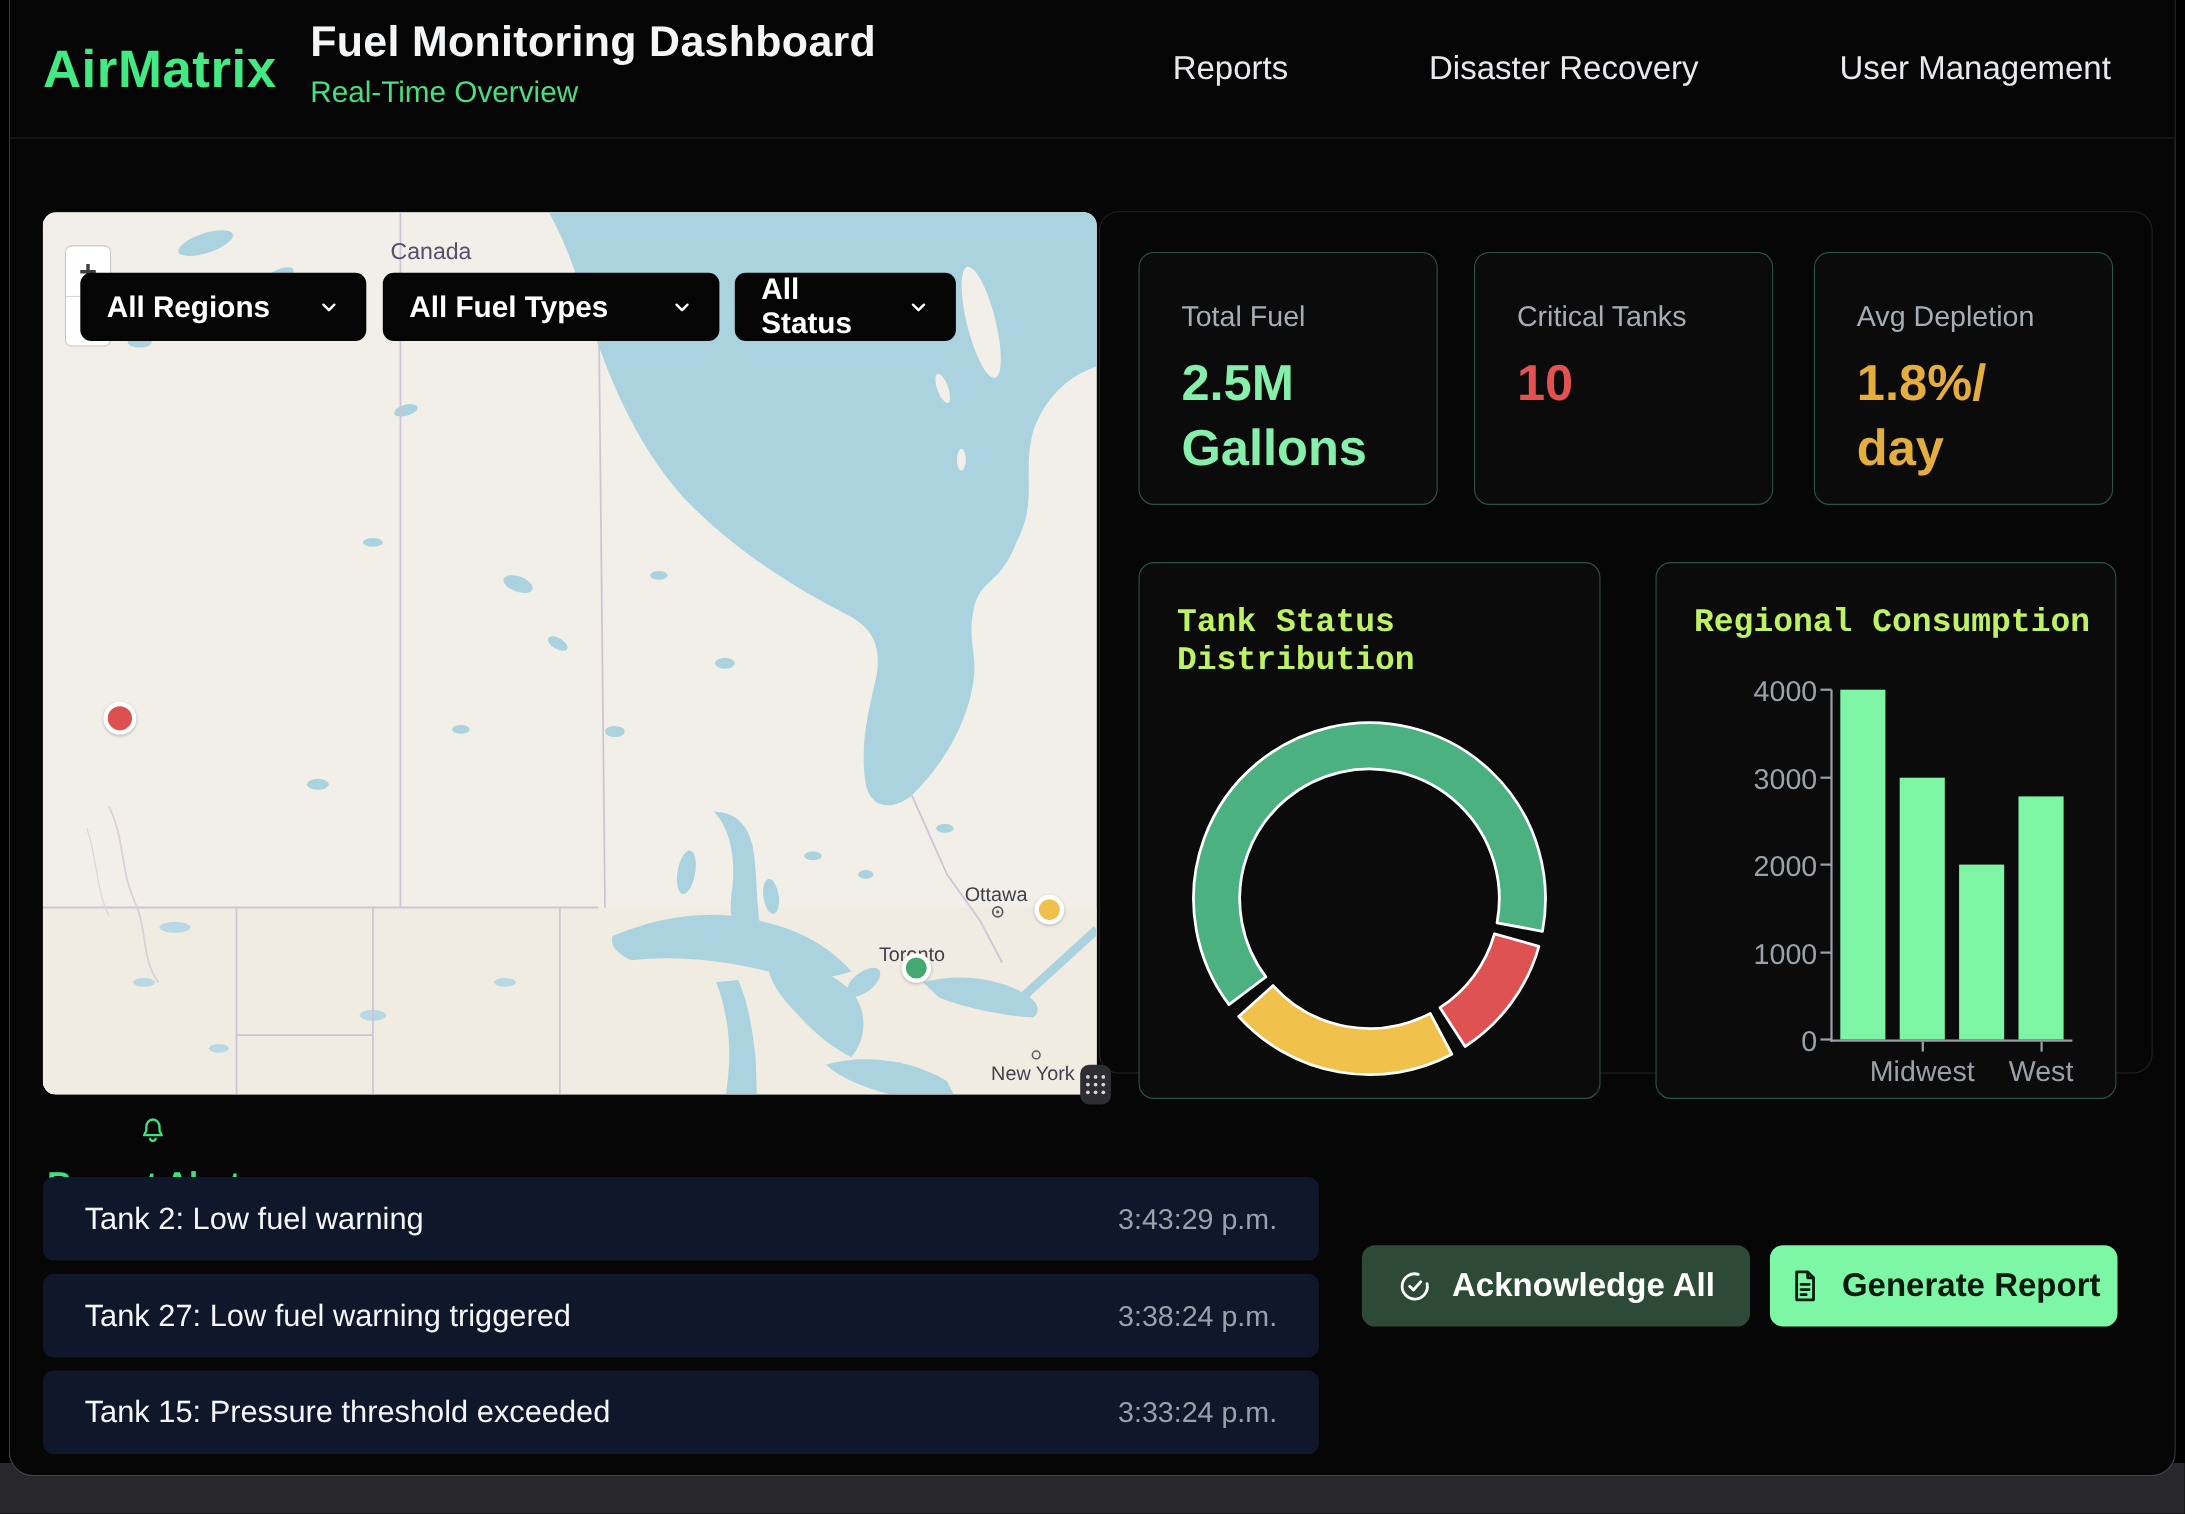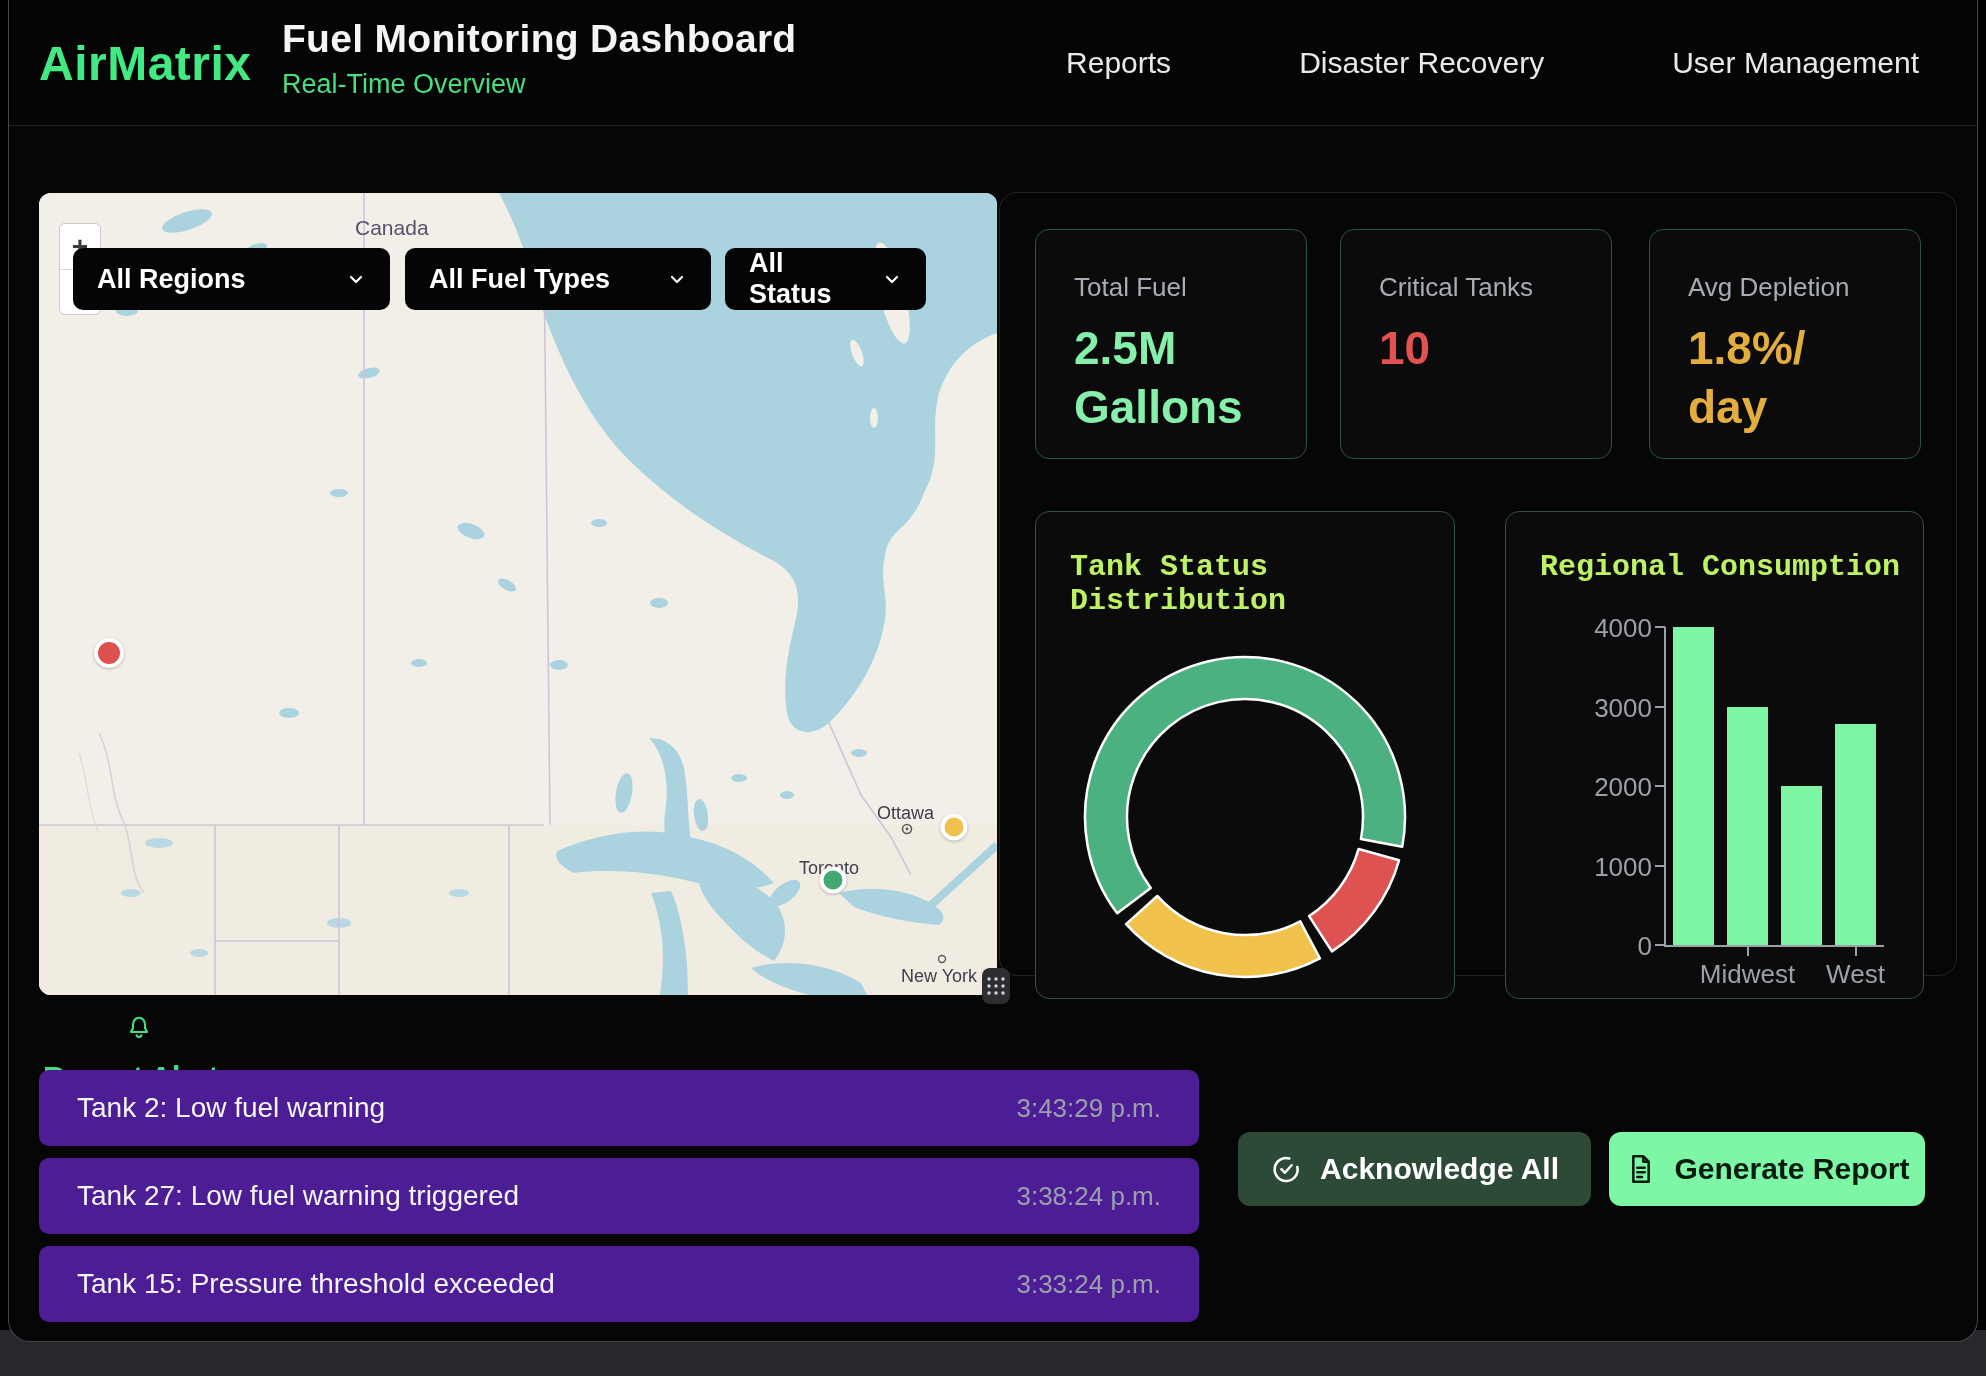--- a/index.html
+++ b/index.html
@@ -29,21 +29,21 @@
   .map-markers { position:absolute; inset:0; }
   .map-marker { position:absolute; transform:translate(-50%,-50%); border:4px solid #fff; border-radius:50%;
                 box-shadow:0 1px 3px rgba(0,0,0,.25); }
   .zoom-ctrl { position:absolute; left:20px; top:30px; width:42px; height:92px; background:#fff; border:1px solid #c9c9c9;
                border-radius:6px; z-index:1; }
   .zoom-in { height:46px; display:flex; align-items:center; justify-content:center; font-size:28px; font-weight:bold;
              color:#3c3c3c; border-bottom:1px solid #d6d6d6; cursor:pointer; }
   .filters { position:absolute; left:34px; top:55px; display:flex; z-index:2; }
   .filter { height:62px; background:#050505; border-radius:10px; color:#fff; font-size:27px; font-weight:bold;
             display:flex; align-items:center; justify-content:space-between; padding:0 22px 0 24px; cursor:pointer; }
-  .filter-1 { width:317px; margin-right:15px; }
+  .filter-1 { width:260px; margin-right:15px; }
   .filter-2 { width:306px; margin-right:14px;border-radius:10px; }
   .filter-3 { width:201px; }
   .chev { width:24px; height:24px; margin-left:14px; flex:none; }
 
   .drag-handle { position:absolute; left:973px; top:968px; width:28px; height:36px; background:#2d2d32;
                  border-radius:8px; z-index:3; display:flex; align-items:center; justify-content:center; cursor:grab; }
 
   
   .right-panel { position:absolute; left:990px; top:192px; width:958px; height:784px;
                  border:1px solid #232327; border-radius:18px; }
@@ -64,21 +64,21 @@
   .axis { position:absolute; background:#9ba1a8; }
   .bar { position:absolute; }
   .ytick-label { position:absolute; width:140px; text-align:right; }
   .ytick-mark { position:absolute; width:10px; height:2px; background:#9ba1a8; }
   .xtick-mark { position:absolute; width:2px; height:9px; background:#9ba1a8; }
   .xtick-label { position:absolute; width:140px; text-align:center; }
 
   
   .alerts-header { position:absolute; left:34px; top:1014px; display:flex; align-items:center; gap:16px;flex-direction:column; }
   .alerts-title { font-size:30px; font-weight:bold; color:#42e083; }
-  .alert-row { position:absolute; left:30px; width:1160px; height:76px; background:#4c1d95; border-radius:10px;
+  .alert-row { position:absolute; left:30px; width:1160px; height:76px; background:#0f172a; border-radius:10px;
                display:flex; align-items:center; justify-content:space-between; padding:0 38px; }
   .alert-row-1 { top:1070px; } .alert-row-2 { top:1158px; } .alert-row-3 { top:1246px; }
   .alert-msg { font-size:28px; color:#f4f5f6; }
   .alert-time { font-size:26px; color:#9aa1ab; }
 
   
   .btn { position:absolute; top:1132px; height:74px; border:none; border-radius:12px; display:flex;
          align-items:center; justify-content:center; gap:18px; font-size:30px; font-weight:bold;
          font-family:"Liberation Sans", sans-serif; cursor:pointer; }
   .btn-ack { left:1229px; width:353px; background:#2c4a35; color:#fff; }

